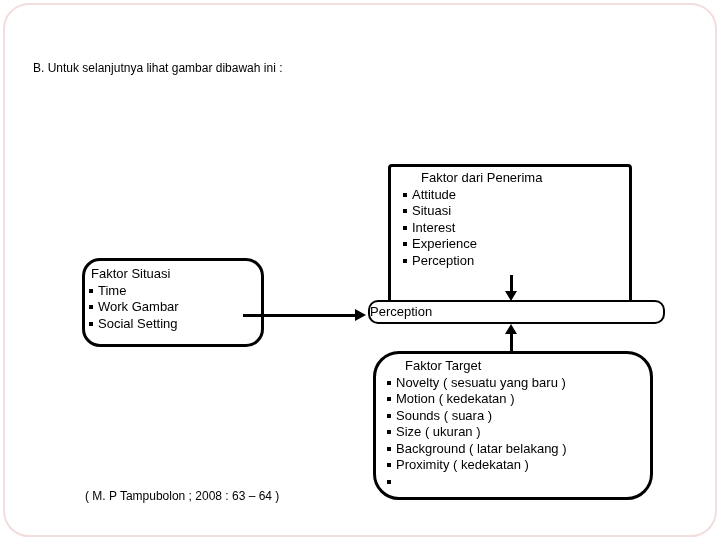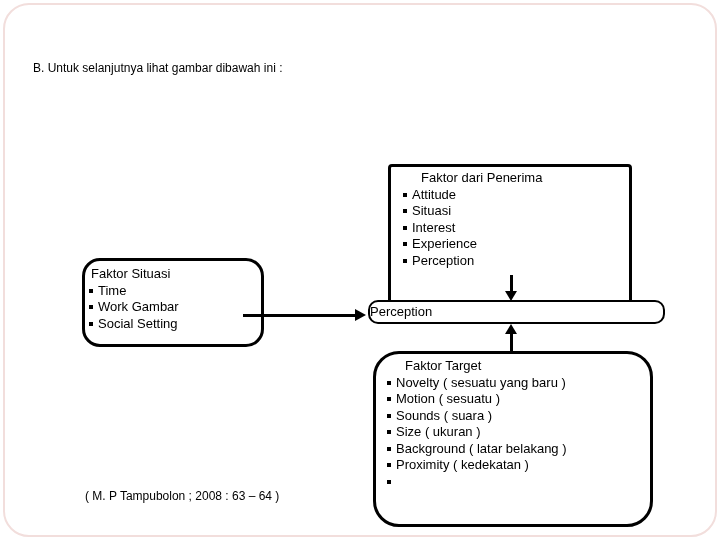--- a/index.html
+++ b/index.html
@@ -26,21 +26,21 @@
     border:3px solid #000; font-size:13px; line-height:16.5px;
   }
   .box-title { white-space:nowrap; }
   .indent { margin-left:18px; }
   ul.items { list-style:none; margin:0; padding:0; }
   .bullet-row { display:flex; white-space:nowrap; }
   .bullet { width:4px; height:4px; background:#000; flex:none; margin:6px 5px 0 0; }
   .receiver  { left:388px; top:164px; width:244px; height:144px; border-radius:4px; padding:3px 4px 0 12px; }
   .situation { left:82px;  top:258px; width:182px; height:89px;  border-radius:18px; padding:5px 2px 0 4px; }
   .situation .box-title { margin-left:2px; }
-  .target    { left:373px; top:351px; width:280px; height:176px; border-radius:26px; padding:4px 4px 0 11px; }
+  .target    { left:373px; top:351px; width:280px; height:149px; border-radius:26px; padding:4px 4px 0 11px; }
   .perception {
     left:368px; top:300px; width:297px; height:24px;
     border-width:2px; border-radius:10px;
     display:flex; align-items:center; justify-content:flex-start;
   }
   .stem { position:absolute; background:#000; }
   .stem-h    { left:243px; top:314px; width:113px; height:3px; }
   .head-right{ position:absolute; left:355px; top:309px; width:0; height:0;
                border-top:6px solid transparent; border-bottom:6px solid transparent;
                border-left:11px solid #000; }
@@ -124,21 +124,21 @@
     <div class="box-title indent">Faktor Target</div>
     <ul class="items">
 
         <li class="bullet-row">
           <span class="bullet"></span>
           <span>Novelty ( sesuatu yang baru )</span>
         </li>
 
         <li class="bullet-row">
           <span class="bullet"></span>
-          <span>Motion ( sesuatu )</span>
+          <span>Motion ( kedekatan )</span>
         </li>
 
         <li class="bullet-row">
           <span class="bullet"></span>
           <span>Sounds ( suara )</span>
         </li>
 
         <li class="bullet-row">
           <span class="bullet"></span>
           <span>Size ( ukuran )</span>

